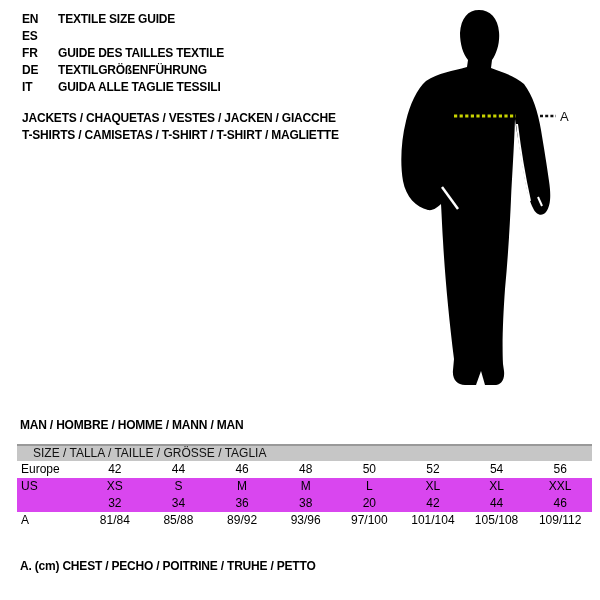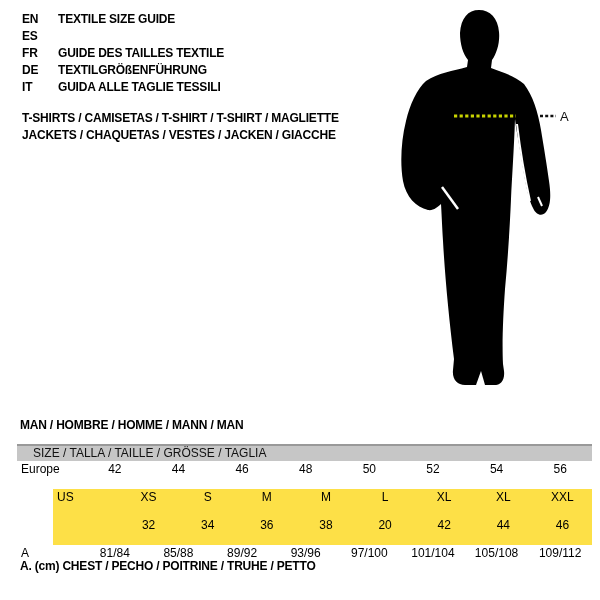--- a/index.html
+++ b/index.html
@@ -8,22 +8,22 @@
     font-family:"Liberation Sans", sans-serif; color:#000; overflow:hidden;
   }
   .lang-block { position:absolute; left:22px; top:11px; }
   .lang-row { display:flex; font-weight:bold; font-size:12px; line-height:17px; letter-spacing:-0.2px; }
   .lang-code { width:36px; }
   .cats { position:absolute; left:22px; top:110px; font-weight:bold; font-size:12px; line-height:17px; letter-spacing:-0.2px; }
   .figure-wrap { position:absolute; left:398px; top:9px; width:176px; height:382px; }
   .section-title { position:absolute; left:20px; top:418px; font-weight:bold; font-size:12px; letter-spacing:-0.2px; }
   .size-table { position:absolute; left:17px; top:444px; width:575px; border-top:2px solid #999999; font-size:12px; }
   .thead { background:#c6c6c6; height:15px; line-height:15px; padding-left:16px; color:#111; }
-  .trow { display:flex; height:28px; line-height:17px; }
-  .trow.shade { background:#fde047;margin-left:36px; }
+  .trow { display:flex; height:17px; line-height:17px; }
+  .trow.shade { background:#d946ef; }
   .tlabel { width:62px; padding-left:4px; }
   .tcell { flex:1; text-align:center; }
   .footnote { position:absolute; left:20px; top:548px; font-weight:bold; font-size:12px; letter-spacing:-0.2px;margin-top:11px; }
 </style>
 </head>
 <body>
 
 <div class="lang-block">
   <div class="lang-row">
     <span class="lang-code">EN</span>
@@ -40,22 +40,22 @@
     <span class="lang-code">DE</span>
     <span>TEXTILGRÖßENFÜHRUNG</span>
   </div>
   <div class="lang-row">
     <span class="lang-code">IT</span>
     <span>GUIDA ALLE TAGLIE TESSILI</span>
   </div>
 </div>
 
 <div class="cats">
+  <div>JACKETS / CHAQUETAS / VESTES / JACKEN / GIACCHE</div>
   <div>T-SHIRTS / CAMISETAS / T-SHIRT / T-SHIRT / MAGLIETTE</div>
-  <div>JACKETS / CHAQUETAS / VESTES / JACKEN / GIACCHE</div>
 </div>
 
 <div class="figure-wrap">
   <svg width="176" height="382" viewBox="0 0 176 382" xmlns="http://www.w3.org/2000/svg">
     <path fill="#000000" d="
       M 81 1
       C 92 1 100 9 101 23
       C 102 33 99 44 94 51
       L 93 59
       C 104 63 117 67 126 75

